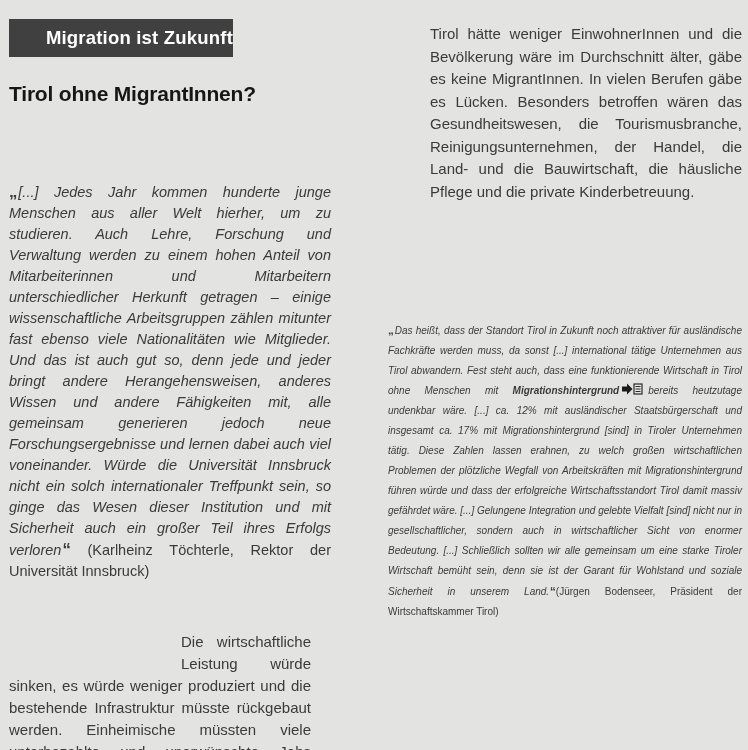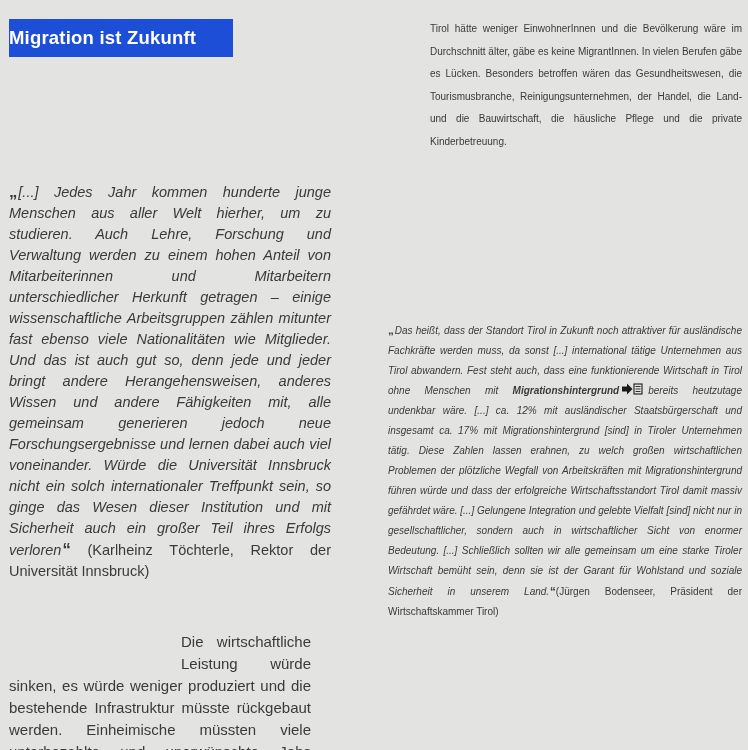--- a/index.html
+++ b/index.html
@@ -8,22 +8,22 @@
     background:#e3e3e1;
     font-family:"Liberation Sans","DejaVu Sans",sans-serif;
     color:#3a3a38;
     overflow:hidden;
   }
   .page{position:relative;width:748px;height:750px;background:#e3e3e1;}
 
   .banner{
     position:absolute;left:9px;top:19px;
     width:224px;height:38px;
-    background:#1d4ed8;color:#ffffff;
-    display:flex;align-items:center;justify-content:flex-start;
+    background:#404040;color:#ffffff;
+    display:flex;align-items:center;justify-content:flex-end;
     font-weight:bold;font-size:18.5px;letter-spacing:.2px;
   }
   .heading{
     position:absolute;left:9px;top:68px;
     font-weight:bold;font-size:21px;color:#161615;
     letter-spacing:-.2px;
   }
 
   .q-open{font-weight:bold;font-style:normal;font-size:1.15em;letter-spacing:-1px;padding-right:2px;}
   .q-close{font-weight:bold;font-style:normal;font-size:1.15em;letter-spacing:-1px;padding:0 1px;}
@@ -36,39 +36,40 @@
     text-align:justify;
   }
   .para-left{
     position:absolute;left:9px;top:616px;width:302px;
     font-size:15px;line-height:22px;text-align:justify;
   }
   .wrap-spacer{float:left;width:172px;height:44px;}
 
   .para-right{
     position:absolute;left:430px;top:8px;width:312px;
-    font-size:10px;line-height:22.5px;text-align:justify;
+    font-size:15px;line-height:22.5px;text-align:justify;
   }
   .quote-right{
     position:absolute;left:388px;top:310px;width:354px;
     font-style:italic;font-size:10px;line-height:20px;
     text-align:justify;
   }
 
   .ref-icon{display:inline-block;vertical-align:-1px;margin:0 5px 0 3px;}
 </style>
 </head>
 <body>
 
 <div class="page">
 
   <div class="banner">
     <span>Migration ist Zukunft</span>
   </div>
 
+  <h1 class="heading">Tirol ohne MigrantInnen?</h1>
 
   <p class="quote-left"><span class="q-open">„</span><span>[...] Jedes Jahr kommen hunderte junge Menschen aus aller Welt hierher, um zu studieren. Auch Lehre, Forschung und Verwaltung werden zu einem hohen Anteil von Mitarbeiterinnen und Mitarbeitern unterschiedlicher Herkunft getragen – einige wissenschaftliche Arbeitsgruppen zählen mitunter fast ebenso viele Nationalitäten wie Mitglieder. Und das ist auch gut so, denn jede und jeder bringt andere Herangehensweisen, anderes Wissen und andere Fähigkeiten mit, alle gemeinsam generieren jedoch neue Forschungsergebnisse und lernen dabei auch viel voneinander. Würde die Universität Innsbruck nicht ein solch internationaler Treffpunkt sein, so ginge das Wesen dieser Institution und mit Sicherheit auch ein großer Teil ihres Erfolgs verloren</span><span class="q-close">“</span><span class="upright"> (Karlheinz Töchterle, Rektor der Universität Innsbruck)</span></p>
 
   <p class="para-left"><span class="wrap-spacer"></span><span>Die wirtschaftliche Leistung würde sinken, es würde weniger produziert und die bestehende Infrastruktur müsste rückgebaut werden. Einheimische müssten viele unterbezahlte und unerwünschte Jobs annehmen.</span></p>
 
   <p class="para-right"><span>Tirol hätte weniger EinwohnerInnen und die Bevölkerung wäre im Durchschnitt älter, gäbe es keine MigrantInnen. In vielen Berufen gäbe es Lücken. Besonders betroffen wären das Gesundheitswesen, die Tourismusbranche, Reinigungsunternehmen, der Handel, die Land- und die Bauwirtschaft, die häusliche Pflege und die private Kinderbetreuung.</span></p>
 
   <p class="quote-right"><span class="q-open">„</span><span>Das heißt, dass der Standort Tirol in Zukunft noch attraktiver für ausländische Fachkräfte werden muss, da sonst [...] international tätige Unternehmen aus Tirol abwandern. Fest steht auch, dass eine funktionierende Wirtschaft in Tirol ohne Menschen mit </span><span class="bold-it">Migrationshintergrund</span><svg class="ref-icon" width="21" height="12" viewBox="0 0 21 12" aria-hidden="true">
         <polygon points="0,3.5 5,3.5 5,0.5 10.5,6 5,11.5 5,8.5 0,8.5" fill="#1a1a19"></polygon>
         <rect x="12" y="1" width="8" height="10" fill="#e3e3e1" stroke="#1a1a19" stroke-width="1.1"></rect>

